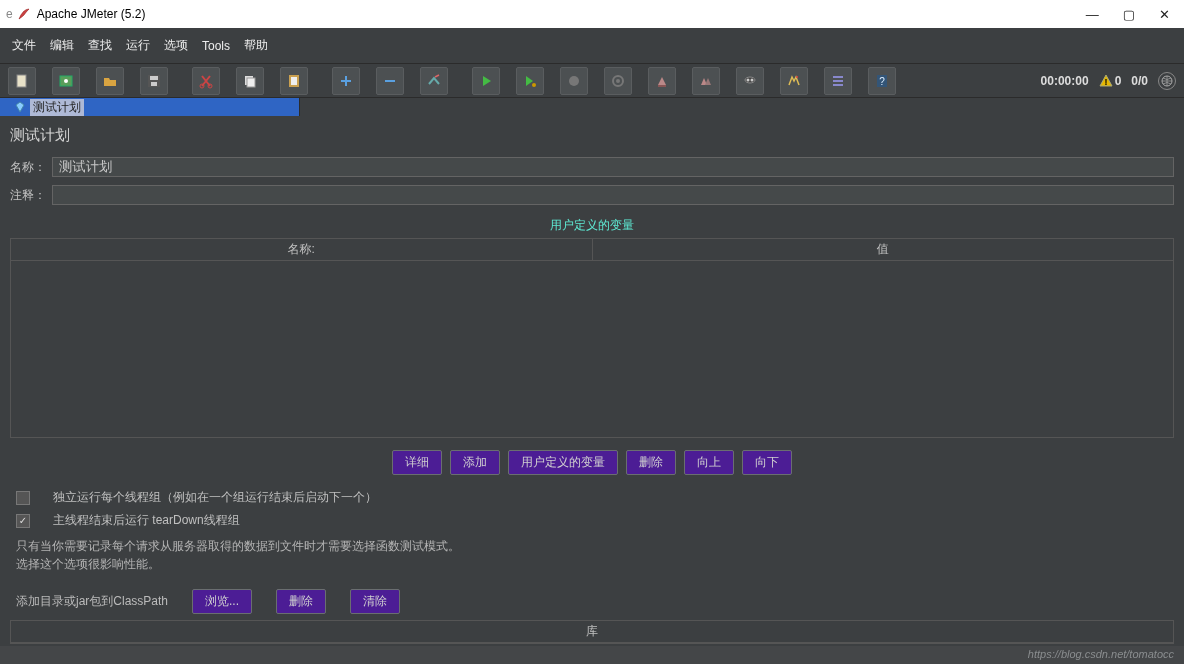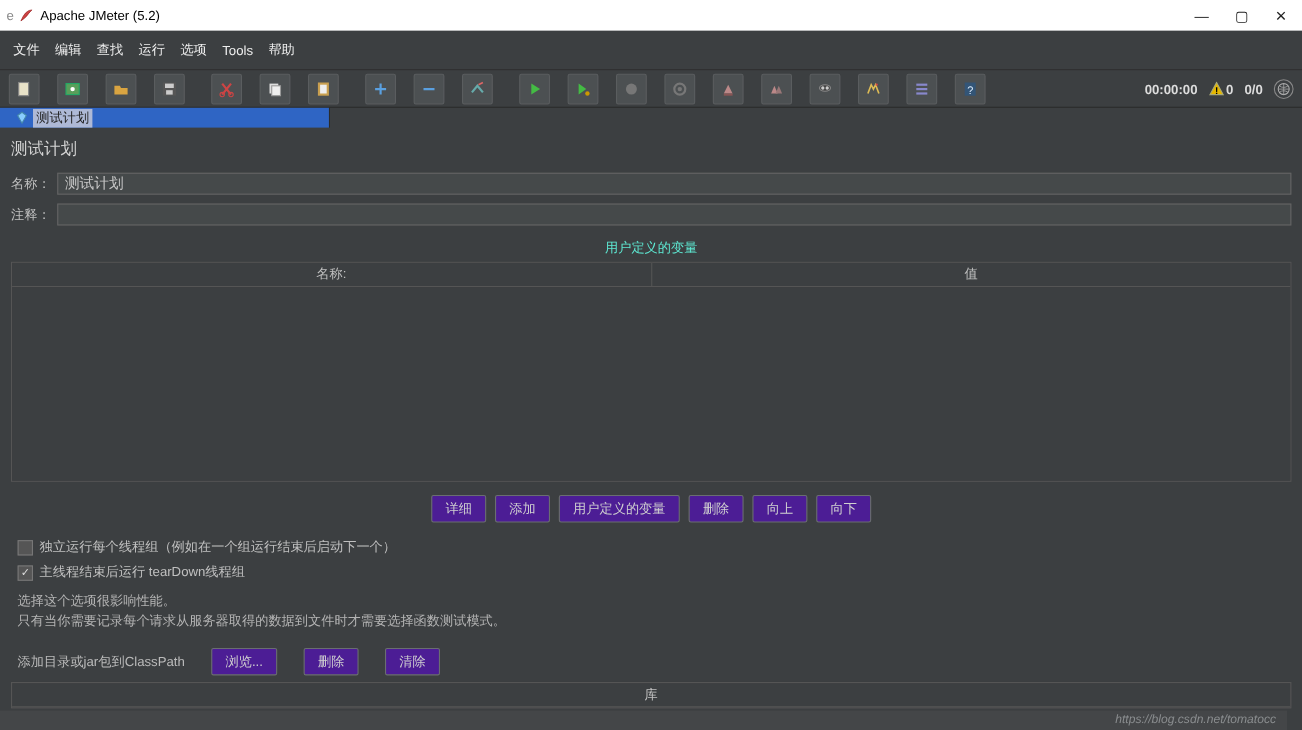--- a/index.html
+++ b/index.html
@@ -164,21 +164,21 @@
 .btn {
   background: #4c1d95;
   border: 1px solid #6a6e70;
   color: #d0d0d0;
   padding: 3px 12px;
   font-size: 12px;
   cursor: pointer;
   border-radius: 2px;
 }
 .checks { padding: 4px 16px; display: flex; flex-direction: column; gap: 6px; }
-.checkrow { display: flex; align-items: center; gap: 6px; color: #c0c0c0; }
+.checkrow { display: flex; align-items: center; gap: 23px; color: #c0c0c0; }
 .chk {
   width: 14px; height: 14px;
   background: #555;
   border: 1px solid #777;
   display: inline-flex;
   align-items: center; justify-content: center;
   font-size: 10px; color: #ddd;
 }
 .note { padding: 4px 16px; color: #b4b4b4; line-height: 1.5; }
 .classpath-row {
@@ -192,21 +192,21 @@
 .libhead {
   text-align: center;
   color: #c0c0c0;
   padding: 2px 0;
   border-bottom: 1px solid #555;
   font-size: 12px;
 }
 .footer {
   position: absolute;
   bottom: 0;
-  left: 0; right: 14px;
+  left: 0; right: 0;
   height: 18px;
   background: #444648;
   text-align: right;
   color: #8a8d8f;
   font-size: 11px;
   padding: 2px 10px;
   font-style: italic;
 }
 .globe {
   width: 18px; height: 18px;
@@ -447,22 +447,22 @@
       <div class="checkrow">
         <span class="chk"></span>
         <span>独立运行每个线程组（例如在一个组运行结束后启动下一个）</span>
       </div>
       <div class="checkrow">
         <span class="chk">✓</span>
         <span>主线程结束后运行 tearDown线程组</span>
       </div>
     </div>
     <div class="note">
+      <div>只有当你需要记录每个请求从服务器取得的数据到文件时才需要选择函数测试模式。</div>
       <div>选择这个选项很影响性能。</div>
-      <div>只有当你需要记录每个请求从服务器取得的数据到文件时才需要选择函数测试模式。</div>
     </div>
 
     <div class="classpath-row">
       <span>添加目录或jar包到ClassPath</span>
       <button class="btn">浏览...</button>
       <button class="btn">删除</button>
       <button class="btn">清除</button>
     </div>
     <div class="libtable">
       <div class="libhead">库</div>

